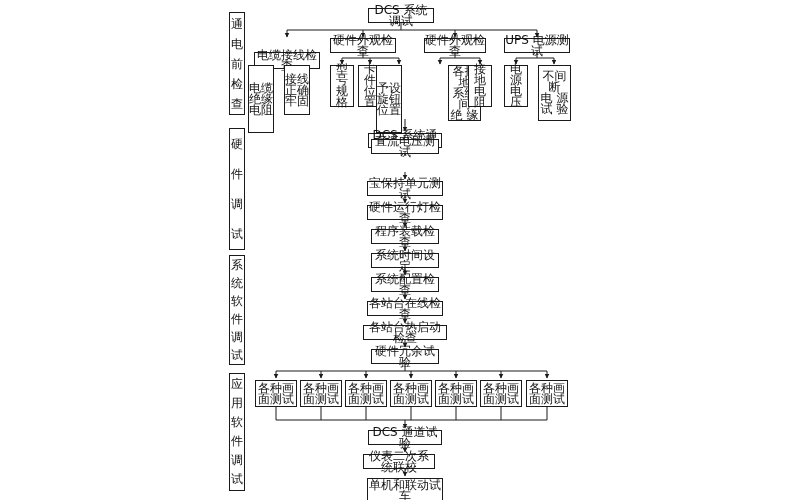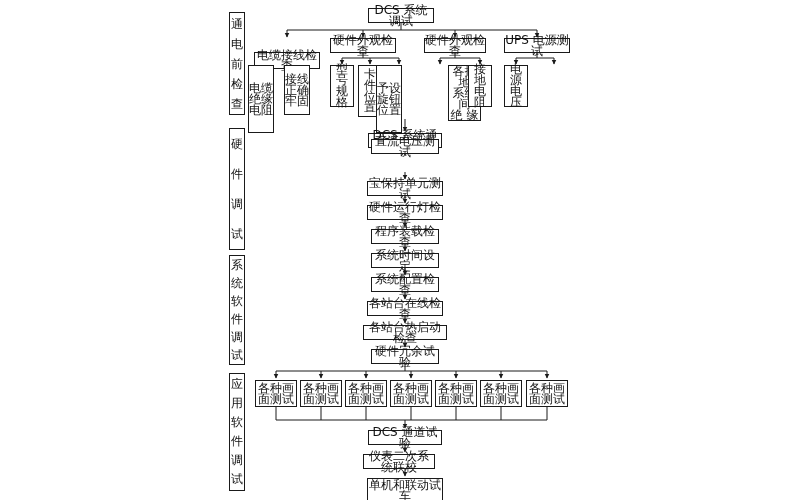--- a/index.html
+++ b/index.html
@@ -104,32 +104,35 @@
   <div class="box" style="left:504px;top:38px;width:66px;height:15px">UPS 电源测试</div>
 
   <div class="box" style="left:248px;top:65px;width:26px;height:68px">电缆
 绝缘
 电阻</div>
   <div class="box" style="left:284px;top:65px;width:26px;height:50px">接线
 正确
 牢固</div>
   <div class="box" style="left:330px;top:65px;width:24px;height:42px">型号
 规格</div>
-  <div class="box" style="left:358px;top:65px;width:24px;height:52px">卡件
+  <div class="box" style="left:358px;top:65px;width:24px;height:42px">卡件
 位置</div>
   <div class="box" style="left:376px;top:65px;width:26px;height:68px">予设
 旋钮
 位置</div>
   <div class="box" style="left:448px;top:65px;width:33px;height:56px">各接地
 系统间
 绝 缘</div>
   <div class="box" style="left:468px;top:65px;width:24px;height:42px">接地
 电阻</div>
   <div class="box" style="left:504px;top:65px;width:24px;height:42px">电源
 电压</div>
+  <div class="box" style="left:538px;top:65px;width:33px;height:56px">不间断
+电 源
+试 验</div>
 
   <div class="box" style="left:368px;top:133px;width:74px;height:15px">DCS 系统通电</div>
   <div class="box" style="left:371px;top:139px;width:68px;height:15px">直流电压测试</div>
   <div class="box" style="left:367px;top:181px;width:76px;height:15px">宝保持单元测试</div>
   <div class="box" style="left:367px;top:205px;width:76px;height:15px">硬件运行灯检查</div>
   <div class="box" style="left:371px;top:229px;width:68px;height:15px">程序装载检查</div>
   <div class="box" style="left:371px;top:253px;width:68px;height:15px">系统时间设定</div>
   <div class="box" style="left:371px;top:277px;width:68px;height:15px">系统配置检查</div>
   <div class="box" style="left:367px;top:301px;width:76px;height:15px">各站台在线检查</div>
   <div class="box" style="left:363px;top:325px;width:84px;height:15px">各站台热启动检查</div>

